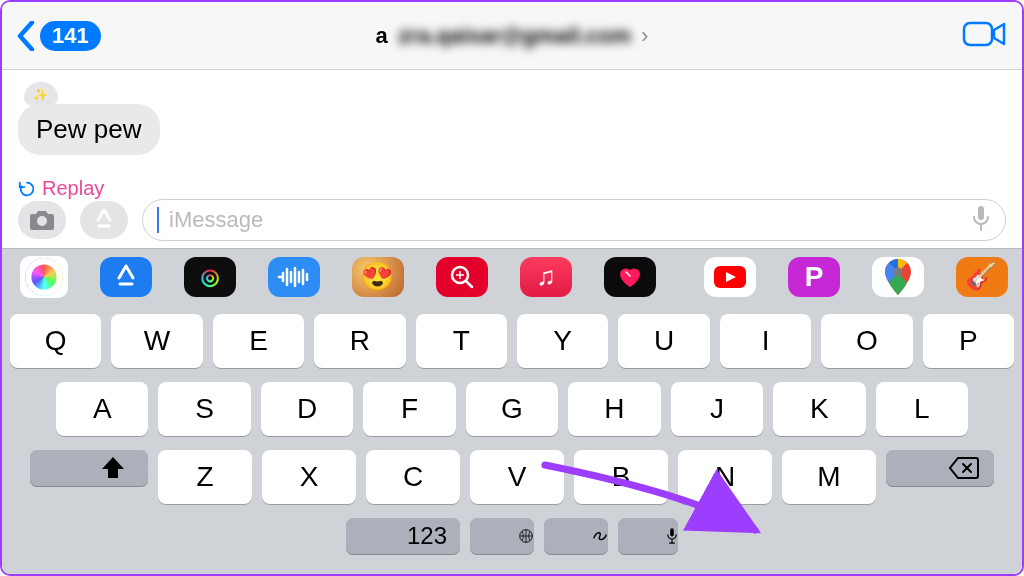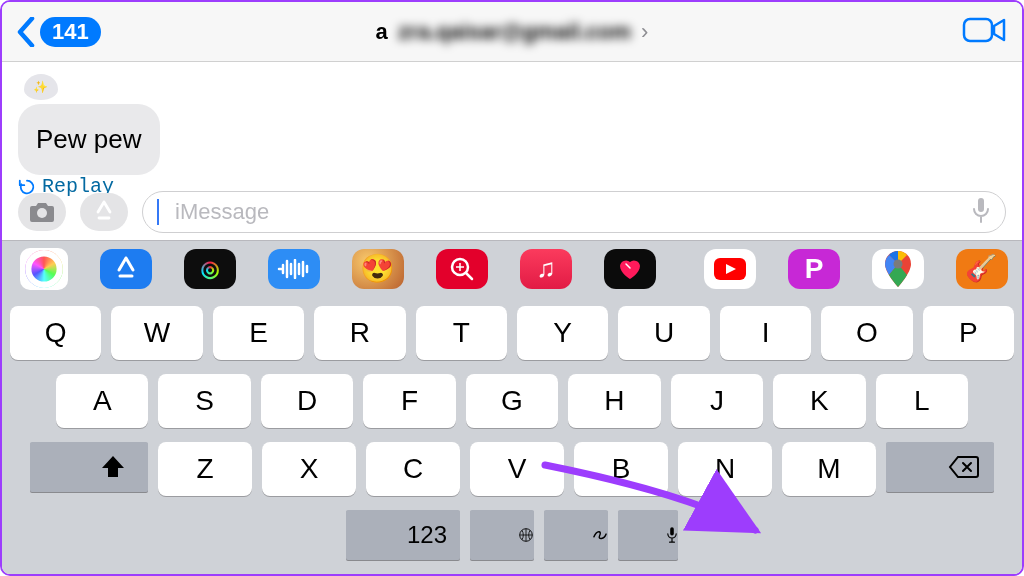--- a/index.html
+++ b/index.html
@@ -1,21 +1,21 @@
 <!DOCTYPE html>
 <html><head>
 <meta charset="utf-8">
 <style>
   * { box-sizing: border-box; margin: 0; padding: 0; }
   html, body { width: 1024px; height: 576px; overflow: hidden; font-family: -apple-system, "Helvetica Neue", Arial, sans-serif; }
   body { border: 2px solid #9d3dfd; border-radius: 10px; }
 
   
   .navbar {
-    height: 60px; background: #f7f7f7; border-bottom: 1px solid #d0d0d0;
+    height: 68px; background: #f7f7f7; border-bottom: 1px solid #d0d0d0;
     display: flex; align-items: center; padding: 0 14px; position: relative;
   }
   .back { display: flex; align-items: center; gap: 4px; color: #007aff; }
   .back svg { width: 20px; height: 30px; }
   .badge {
     background:#007aff; color:#fff; border-radius: 18px; padding: 2px 12px;
     font-size: 22px; font-weight: 600;
   }
   .title-wrap {
     position:absolute; left:50%; transform:translateX(-50%);
@@ -33,40 +33,40 @@
   
   .convo { background:#fff; height:122px; padding:12px 16px 8px 16px; }
   .reaction {
     width:34px; height:26px; border-radius:50% 50% 50% 50%/60% 60% 40% 40%;
     background:#e5e5ea; margin-left:6px; margin-bottom:-4px;
     display:flex; align-items:center; justify-content:center;
     font-size:12px; color:#666;
   }
   .bubble {
     display:inline-block; background:#e9e9eb; border-radius:22px;
-    padding:20px 18px; font-size:26px; margin-top:8px;
+    padding:10px 18px; font-size:26px; margin-top:0;
   }
   .replay {
-    color:#0369a1; font-size:20px; margin-top:0; display:flex;
-    align-items:center; gap:6px;font-family:Liberation Mono, monospace;
+    color:#ec4899; font-size:20px; margin-top:22px; display:flex;
+    align-items:center; gap:6px;
   }
   .replay svg { width:18px; height:18px; }
 
   
   .composer {
     background:#fff; height:56px; display:flex; align-items:center;
     padding:0 16px; gap:14px;
   }
   .rnd-btn {
     width:48px; height:38px; border-radius:22px; background:#e4e4e6;
     display:flex; align-items:center; justify-content:center; color:#8a8a8e;
   }
   .text-field {
     flex:1; height:42px; border:1px solid #cfcfd1; border-radius:22px;
-    display:flex; align-items:center; padding:0 14px; gap:16px;
+    display:flex; align-items:center; padding:0 14px; gap:10px;
   }
   .caret { width:2px; height:26px; background:#3579f6; }
   .placeholder { color:#b9b9be; font-size:22px; flex:1; }
   .mic { color:#b9b9be; }
   .mic svg { width:20px; height:26px; }
 
   
   .appstrip {
     background:#cfd2d7; height:56px; border-top:1px solid #b8b8bd;
     display:flex; align-items:center; padding:0 18px; gap:32px;
@@ -101,21 +101,21 @@
   .key {
     background:#fff; border-radius:8px; height:54px; flex:1;
     display:flex; align-items:center; justify-content:center;
     font-size:28px; box-shadow:0 1px 0 #9b9ca0;
   }
   .krow1 .key { max-width:94px; }
   .krow2 { padding:0 46px; }
   .krow2 .key { max-width:94px; }
   .krow3 .key { max-width:94px; }
   .fnkey {
-    background:#abb0ba; border-radius:2px; height:50px;
+    background:#abb0ba; border-radius:7px; height:36px;
     display:flex; align-items:center; justify-content:center;
     font-size:24px; box-shadow:0 1px 0 #898a8e; color:#000;padding-left:48px;
   }
   .shift { width:118px; }
   .del { width:108px; }
   .krow4 { gap:10px; }
   .k123 { width:114px; }
   .globe { width:64px; }
   .space { flex:1; background:#fff; font-size:22px; }
   .return { width:124px; font-size:22px; }

